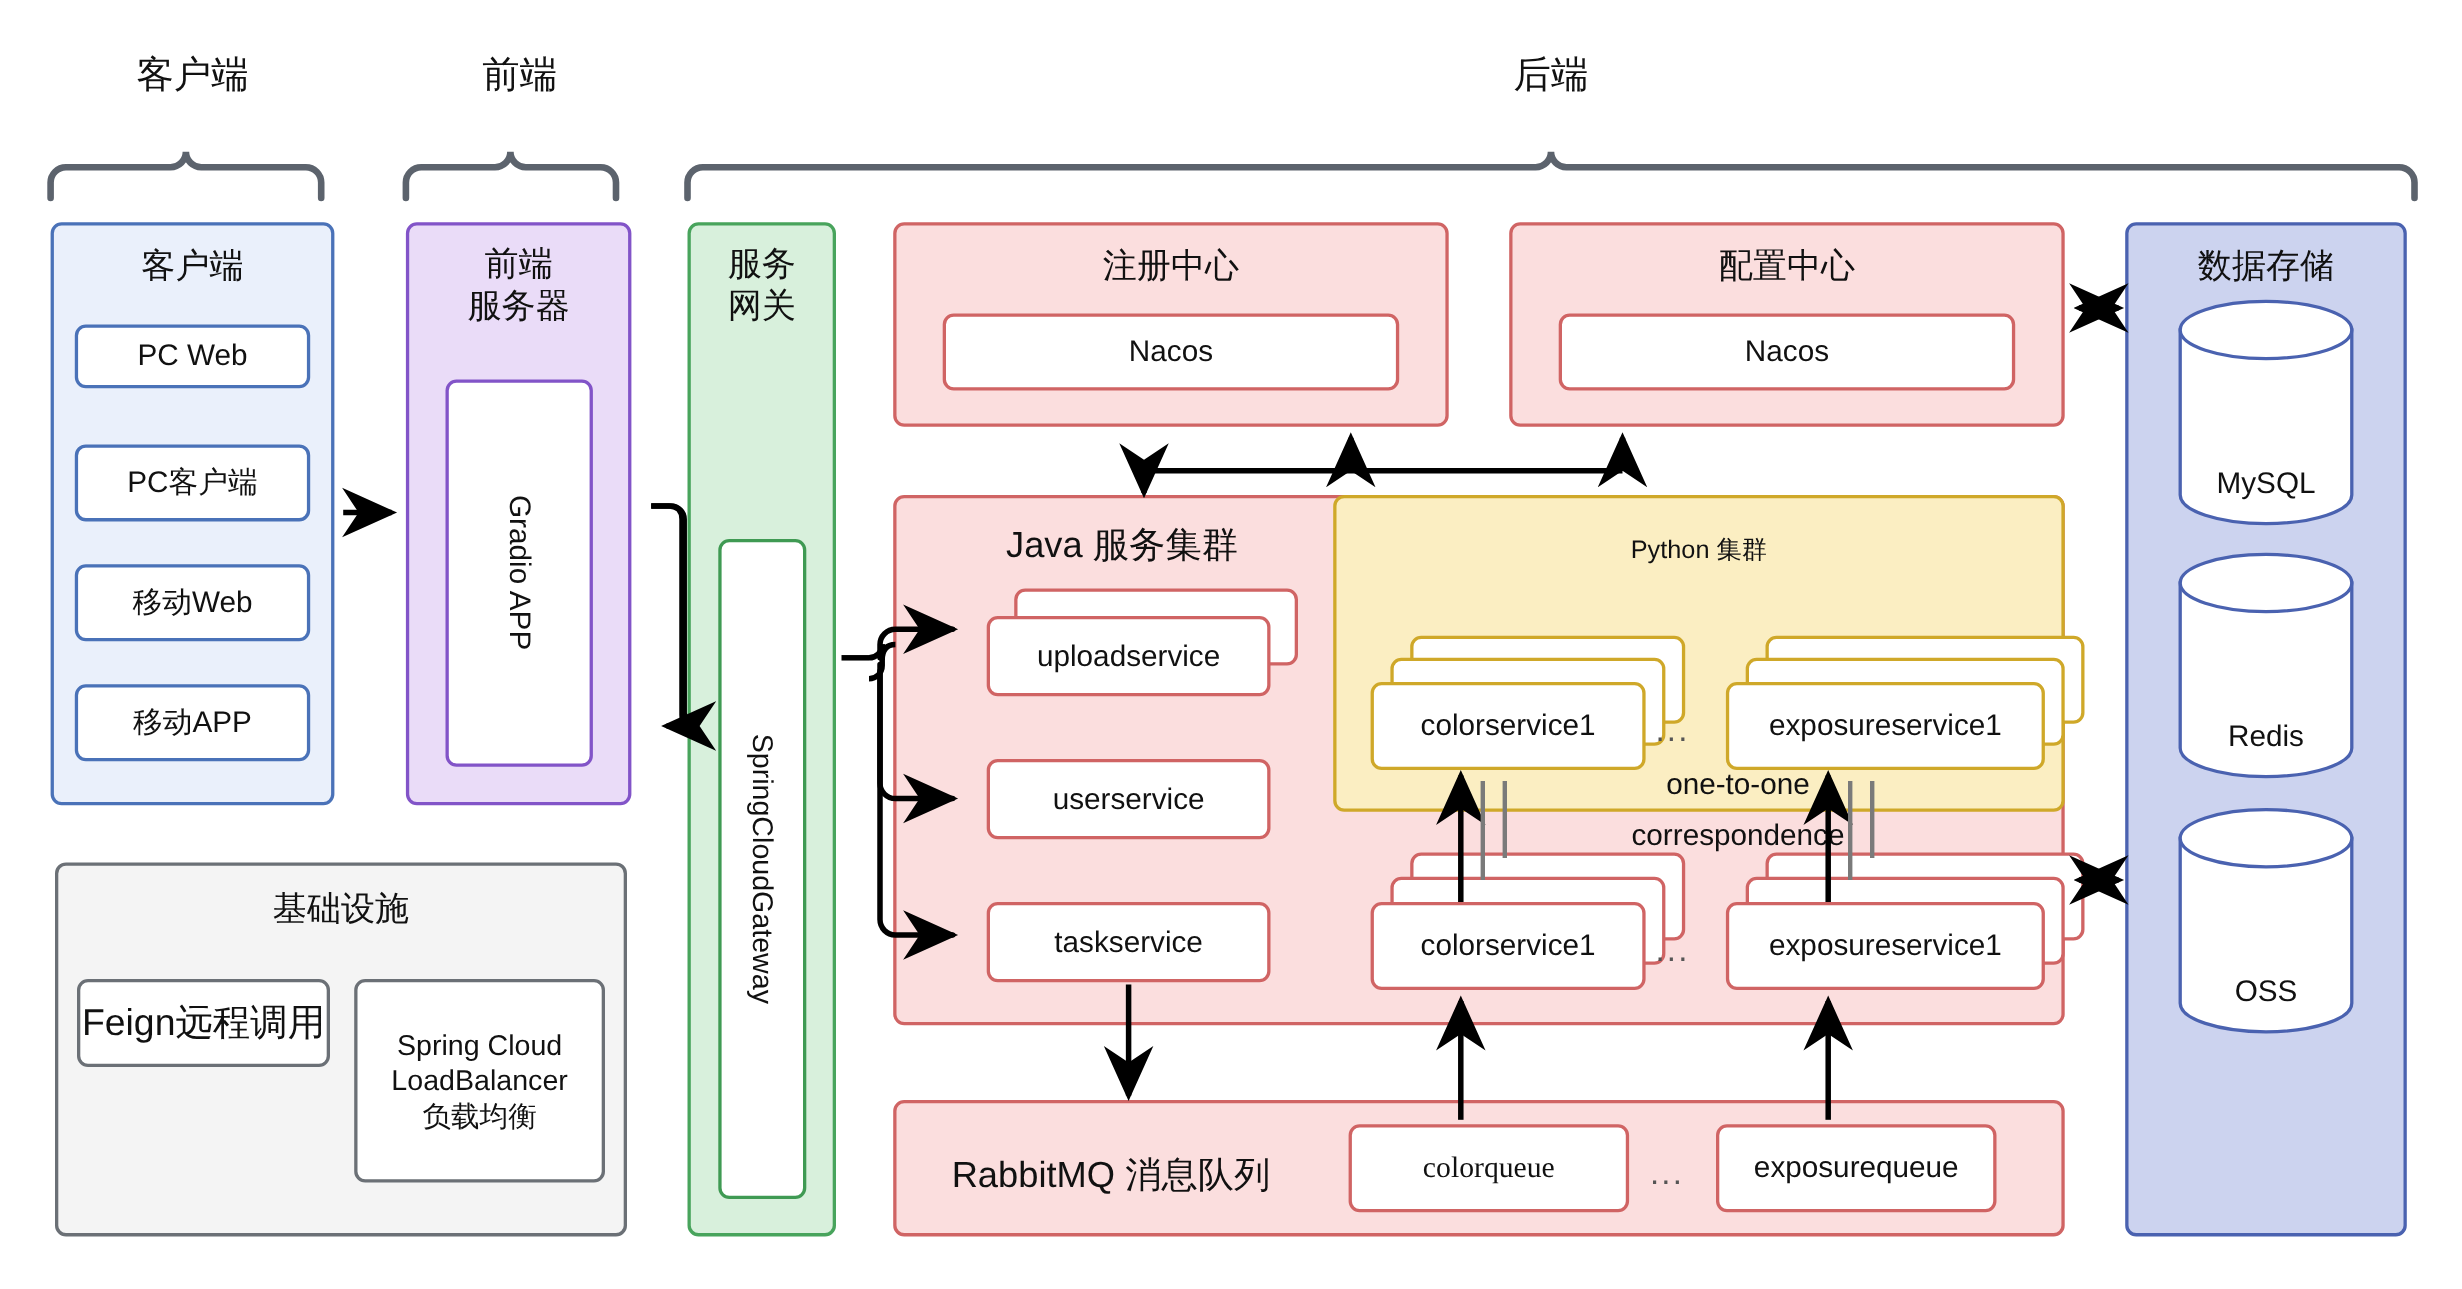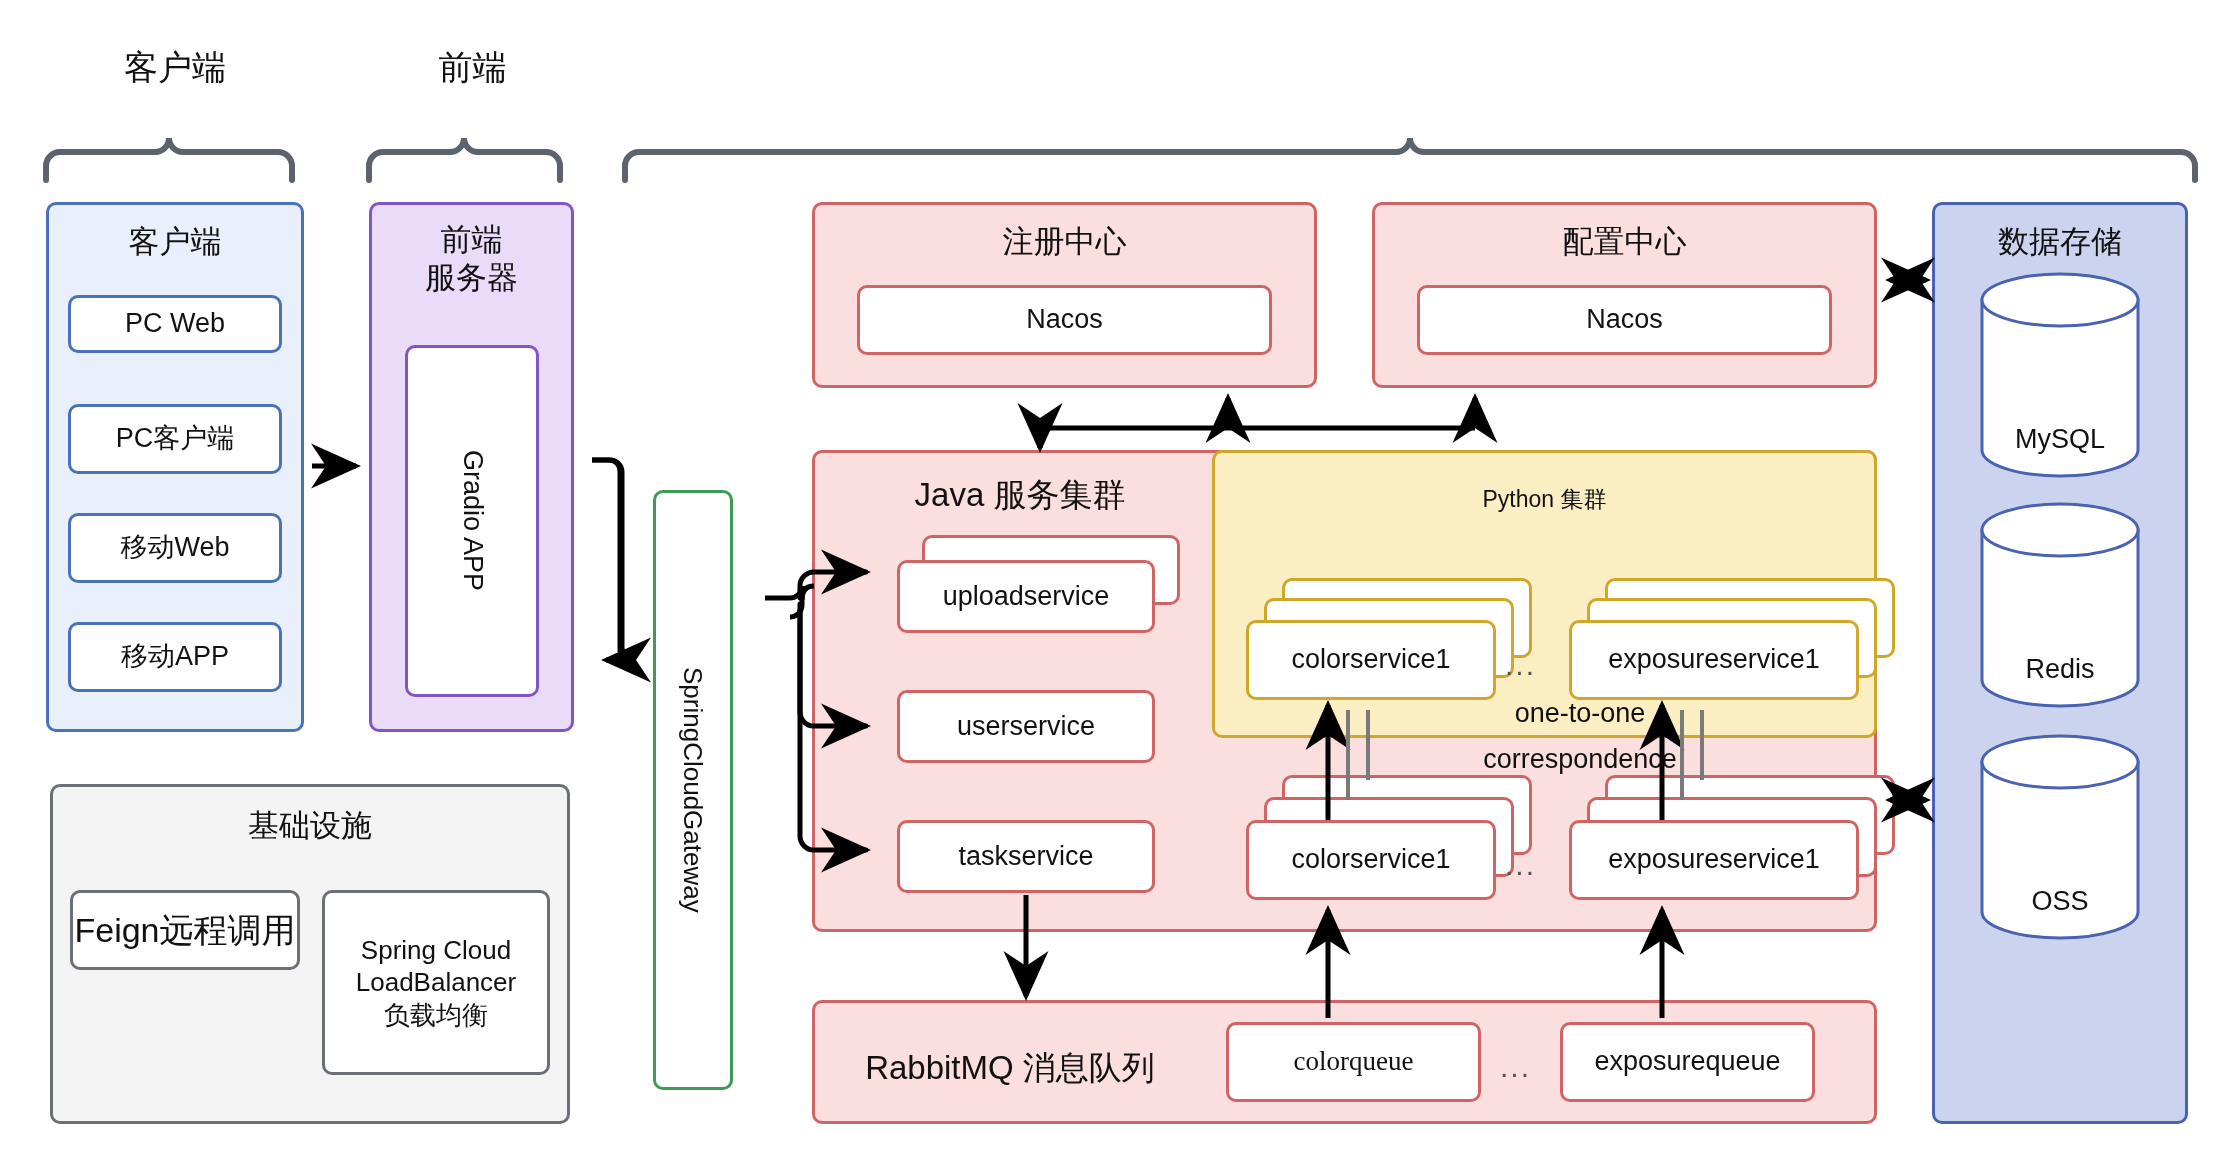--- a/index.html
+++ b/index.html
@@ -113,20 +113,21 @@
     pointer-events:none;
   }
 </style>
 </head>
 <body>
 
 <div id="canvas">
 
   <div class="brace-label" style="left:45px;top:45px;width:260px;">客户端</div>
   <div class="brace-label" style="left:370px;top:45px;width:205px;">前端</div>
+  <div class="brace-label" style="left:625px;top:45px;width:1570px;">后端</div>
 
   <div class="container-box blue-box abs" style="left:46px;top:202px;width:258px;height:530px;">
     <div class="container-title" style="top:18px;">客户端</div>
   </div>
   <div class="leaf blue-leaf" style="left:68px;top:295px;width:214px;height:58px;">PC Web</div>
   <div class="leaf blue-leaf" style="left:68px;top:404px;width:214px;height:70px;">PC客户端</div>
   <div class="leaf blue-leaf" style="left:68px;top:513px;width:214px;height:70px;">移动Web</div>
   <div class="leaf blue-leaf" style="left:68px;top:622px;width:214px;height:70px;">移动APP</div>
 
   <div class="container-box gray-box abs" style="left:50px;top:784px;width:520px;height:340px;">
@@ -138,20 +139,24 @@
 负载均衡</div>
 
   <div class="container-box purple-box abs" style="left:369px;top:202px;width:205px;height:530px;">
     <div class="container-title" style="top:16px;white-space:pre-line;">前端
 服务器</div>
   </div>
   <div class="leaf purple-leaf" style="left:405px;top:345px;width:134px;height:352px;">
     <span class="vert-text">Gradio APP</span>
   </div>
 
+  <div class="container-box green-box abs" style="left:625px;top:202px;width:135px;height:922px;">
+    <div class="container-title" style="top:16px;white-space:pre-line;">服务
+网关</div>
+  </div>
   <div class="leaf green-leaf" style="left:653px;top:490px;width:80px;height:600px;">
     <span class="vert-text" style="font-size:26px;">SpringCloudGateway</span>
   </div>
 
   <div class="container-box red-box abs" style="left:812px;top:202px;width:505px;height:186px;">
     <div class="container-title" style="top:18px;">注册中心</div>
   </div>
   <div class="leaf red-leaf" style="left:857px;top:285px;width:415px;height:70px;">Nacos</div>
 
   <div class="container-box red-box abs" style="left:1372px;top:202px;width:505px;height:186px;">

